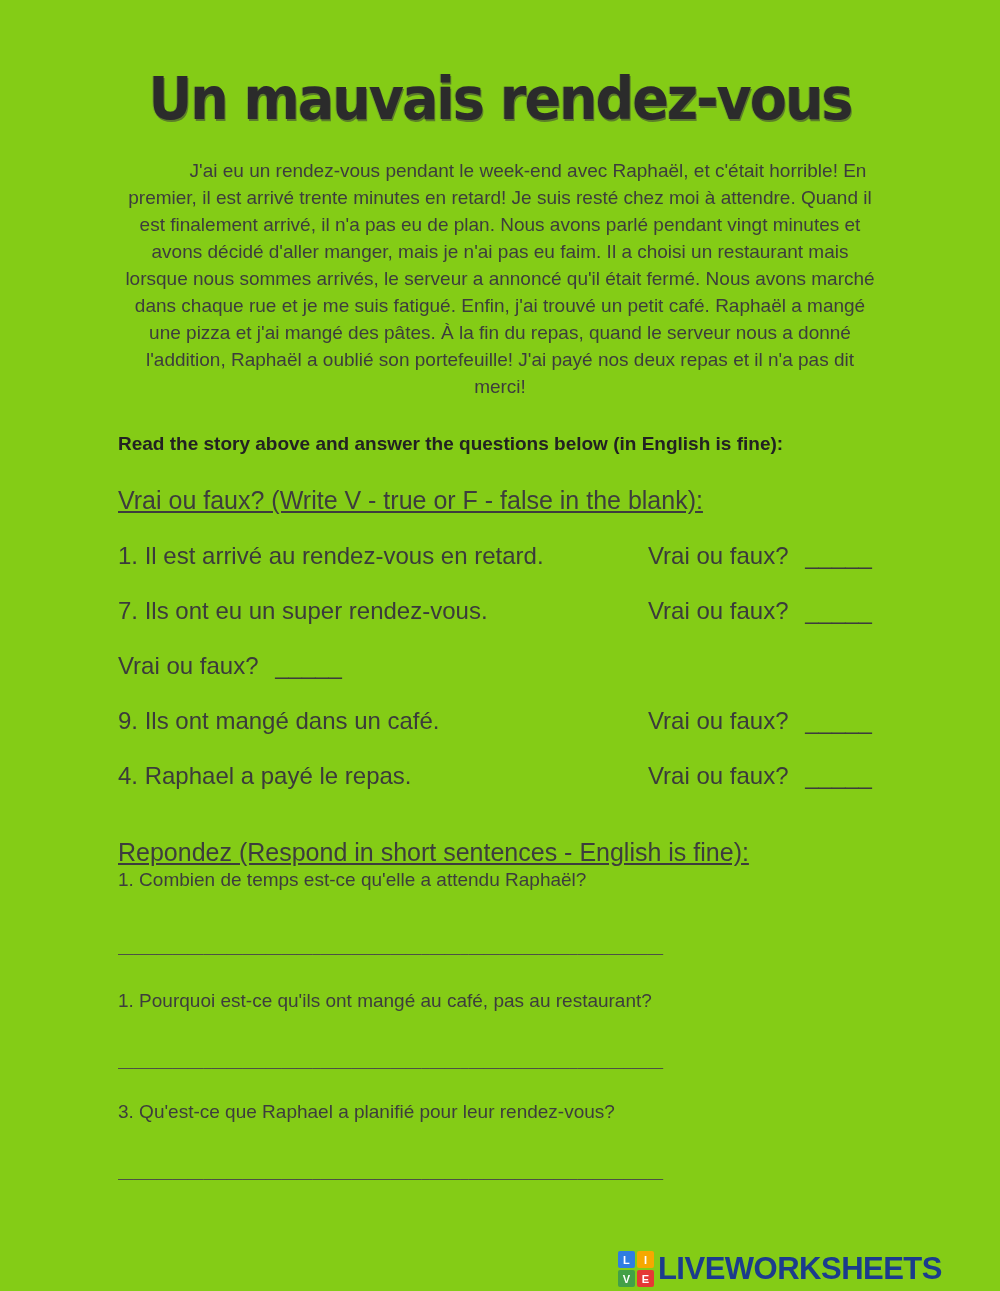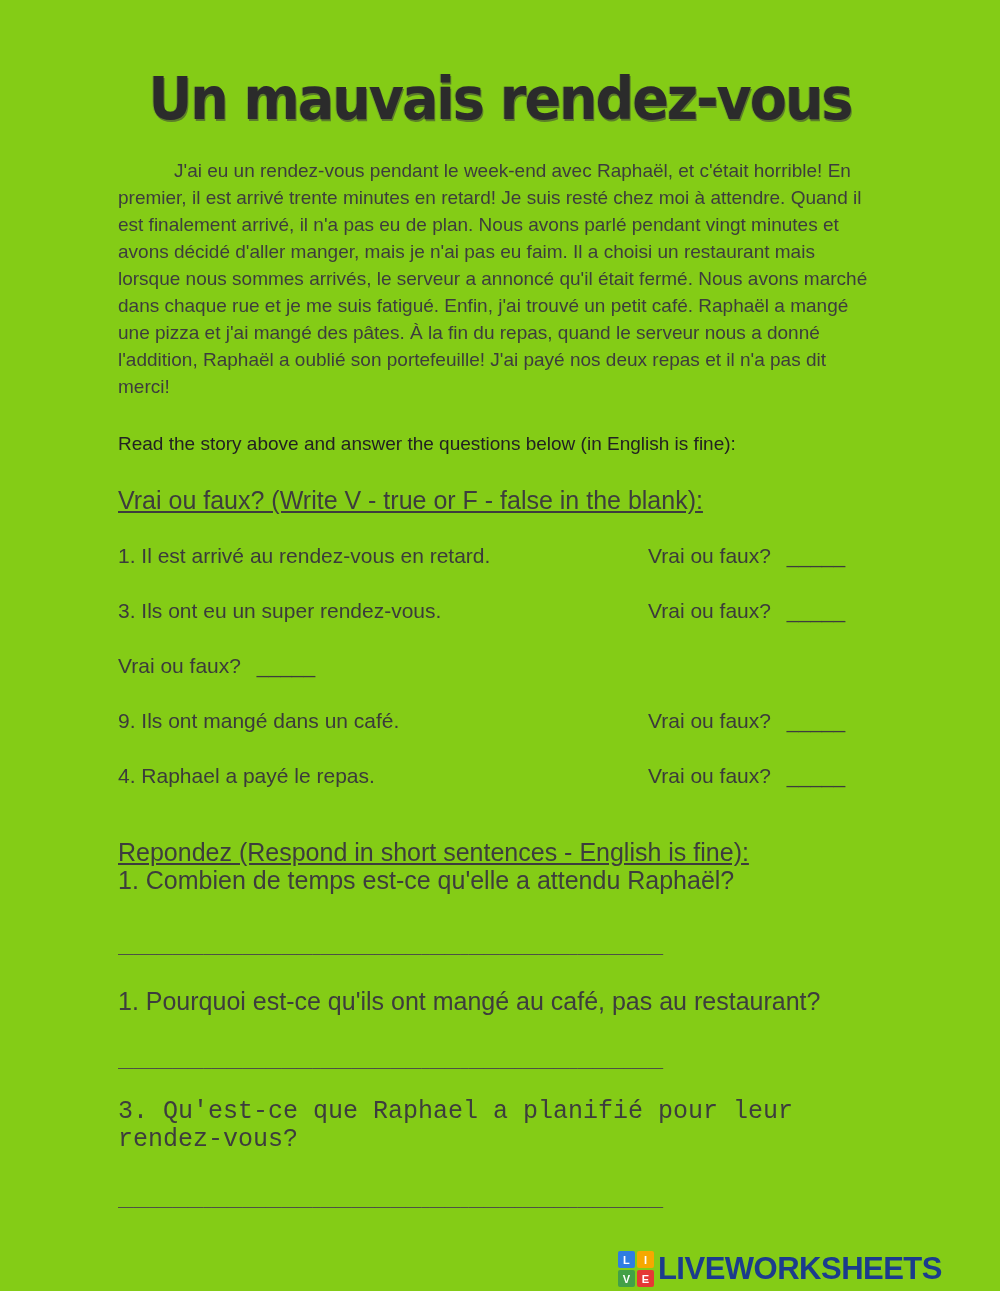--- a/index.html
+++ b/index.html
@@ -28,63 +28,64 @@
     text-shadow: 1px 1px 0 rgba(60,60,60,.55), -1px 0 0 rgba(90,90,90,.35);
     transform: scaleY(1.08);
   }
 
   .story {
     margin-top: 26px;
     font-size: 19px;
     line-height: 27px;
     text-indent: 56px;
     color: #3d3d3d;
+    text-align: center;
   }
 
   .instruction {
     margin-top: 30px;
     font-size: 19px;
     line-height: 27px;
-    font-weight: normal;
+    font-weight: bold;
     color: #222222;
   }
 
   .section-heading {
     margin-top: 30px;
     font-size: 25px;
     line-height: 27px;
     text-decoration: underline;
     color: #3d3d3d;
   }
 
   .vf-row {
     display: flex;
     margin-top: 28px;
-    font-size: 21px;
+    font-size: 24px;
     line-height: 27px;
   }
   .vf-left { width: 530px; flex: 0 0 530px; }
   .vf-right { white-space: nowrap; }
   .vf-blank {
     display: inline-block;
     margin-left: 10px;
     letter-spacing: 0;
     color: #3d3d3d;
   }
 
   .repondez-heading { margin-top: 50px; }
 
   .question {
-    font-size: 25px;
+    font-size: 19px;
     line-height: 28px;
     color: #3d3d3d;
   }
   .q1 { margin-top: 0; }
   .q2 { margin-top: 26px; }
-  .q3 { margin-top: 23px; font-family: Liberation Mono, monospace; }
+  .q3 { margin-top: 23px; }
 
   .answer-line {
     margin-top: 40px;
     font-size: 14px;
     line-height: 27px;
     white-space: nowrap;
     overflow: hidden;
     width: 740px;
     color: #4a4a4a;
   }
@@ -143,21 +144,21 @@
 
     <div class="vf-row">
       <div class="vf-left">1. Il est arrivé au rendez-vous en retard.</div>
       <div class="vf-right">
         <span>Vrai ou faux?</span>
         <span class="vf-blank">_____</span>
       </div>
     </div>
 
     <div class="vf-row">
-      <div class="vf-left">3. Ils ont eu un super rendez-vous.</div>
+      <div class="vf-left">7. Ils ont eu un super rendez-vous.</div>
       <div class="vf-right">
         <span>Vrai ou faux?</span>
         <span class="vf-blank">_____</span>
       </div>
     </div>
 
     <div class="vf-row">
       <div class="vf-right">
         <span>Vrai ou faux?</span>
         <span class="vf-blank">_____</span>

